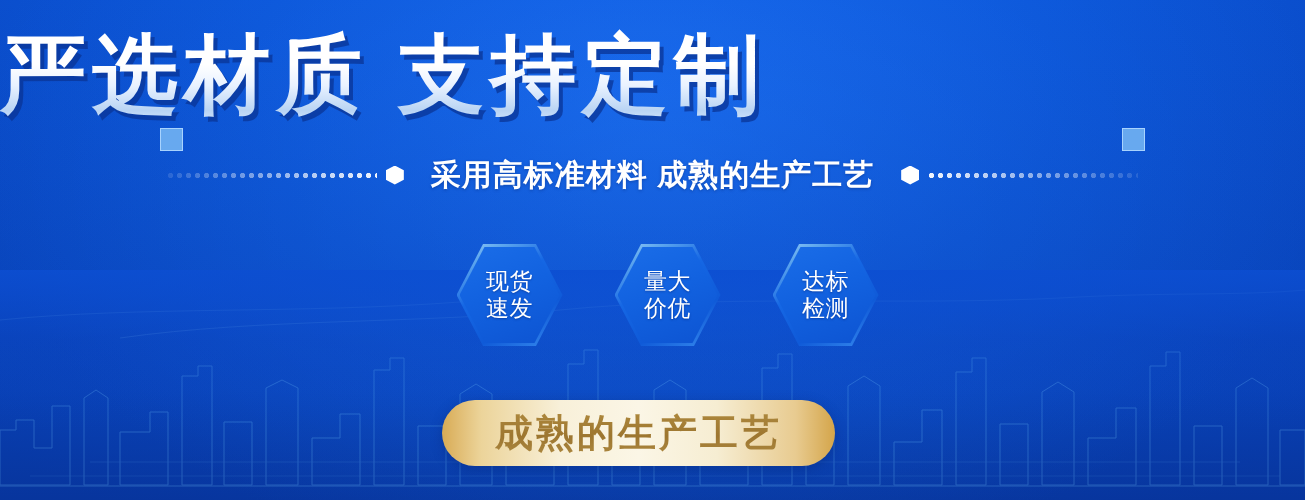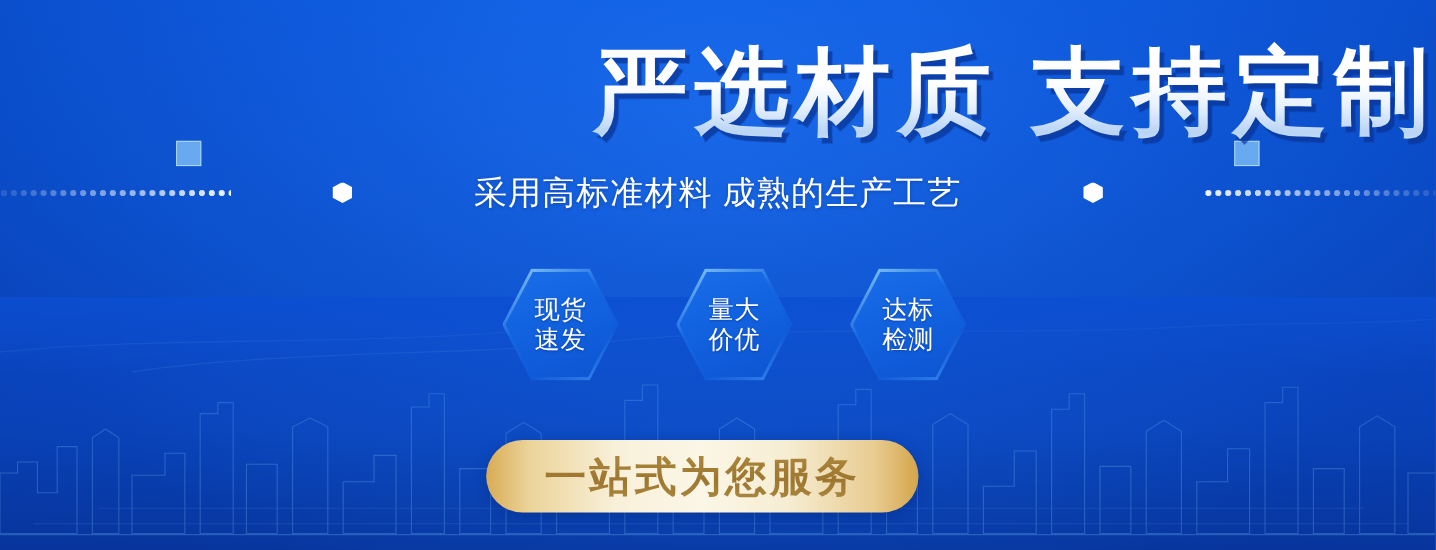--- a/index.html
+++ b/index.html
@@ -62,24 +62,24 @@
     background: rgba(120,185,245,0.85);
     border: 1px solid rgba(175,215,255,0.9);
     box-sizing: border-box;
   }
   .deco-square.left  { left: 160px; top: 128px; }
   .deco-square.right { left: 1122px; top: 128px; }
 
   
   .headline {
     position: absolute;
-    top: 36px;
+    top: 26px;
     left: 0;
     width: 100%;
-    text-align: right;
+    text-align: left;
     font-size: 86px;
     font-weight: bold;
     letter-spacing: 6px;
     line-height: 1.12;
     background: linear-gradient(180deg, #ffffff 0%, #ffffff 40%, #e9f2ff 62%, #b9d4f4 88%, #cfe2fb 100%);
     -webkit-background-clip: text;
     background-clip: text;
     color: transparent;
     -webkit-text-fill-color: transparent;
     filter: drop-shadow(4px 5px 0px rgba(10,52,150,0.75));
@@ -88,21 +88,22 @@
 
   
   .subrow {
     position: absolute;
     top: 158px;
     left: 0;
     width: 100%;
     height: 34px;
     display: flex;
     align-items: center;
-    justify-content: space-between;
+    justify-content: center;
+    font-weight: bold;
   }
   .dot-line {
     height: 7px;
     flex: 0 0 auto;
     background-image: radial-gradient(circle at 3.5px 3.5px, rgba(255,255,255,0.95) 2.6px, rgba(255,255,255,0) 2.9px);
     background-size: 9px 7px;
     background-repeat: repeat-x;
   }
   .dot-line.left  { width: 210px; -webkit-mask-image: linear-gradient(90deg, rgba(0,0,0,0.12), #000); mask-image: linear-gradient(90deg, rgba(0,0,0,0.12), #000); }
   .dot-line.right { width: 210px; -webkit-mask-image: linear-gradient(90deg, #000, rgba(0,0,0,0.12)); mask-image: linear-gradient(90deg, #000, rgba(0,0,0,0.12)); }
@@ -283,16 +284,16 @@
     <div class="hex-badge">
       <div class="hex-label">
         <div>达标</div>
         <div>检测</div>
       </div>
     </div>
 
   </div>
 
   <div class="cta">
-    <span class="cta-label">一站式为您服务</span>
+    <span class="cta-label">成熟的生产工艺</span>
   </div>
 
 </div>
 
 </body></html>

